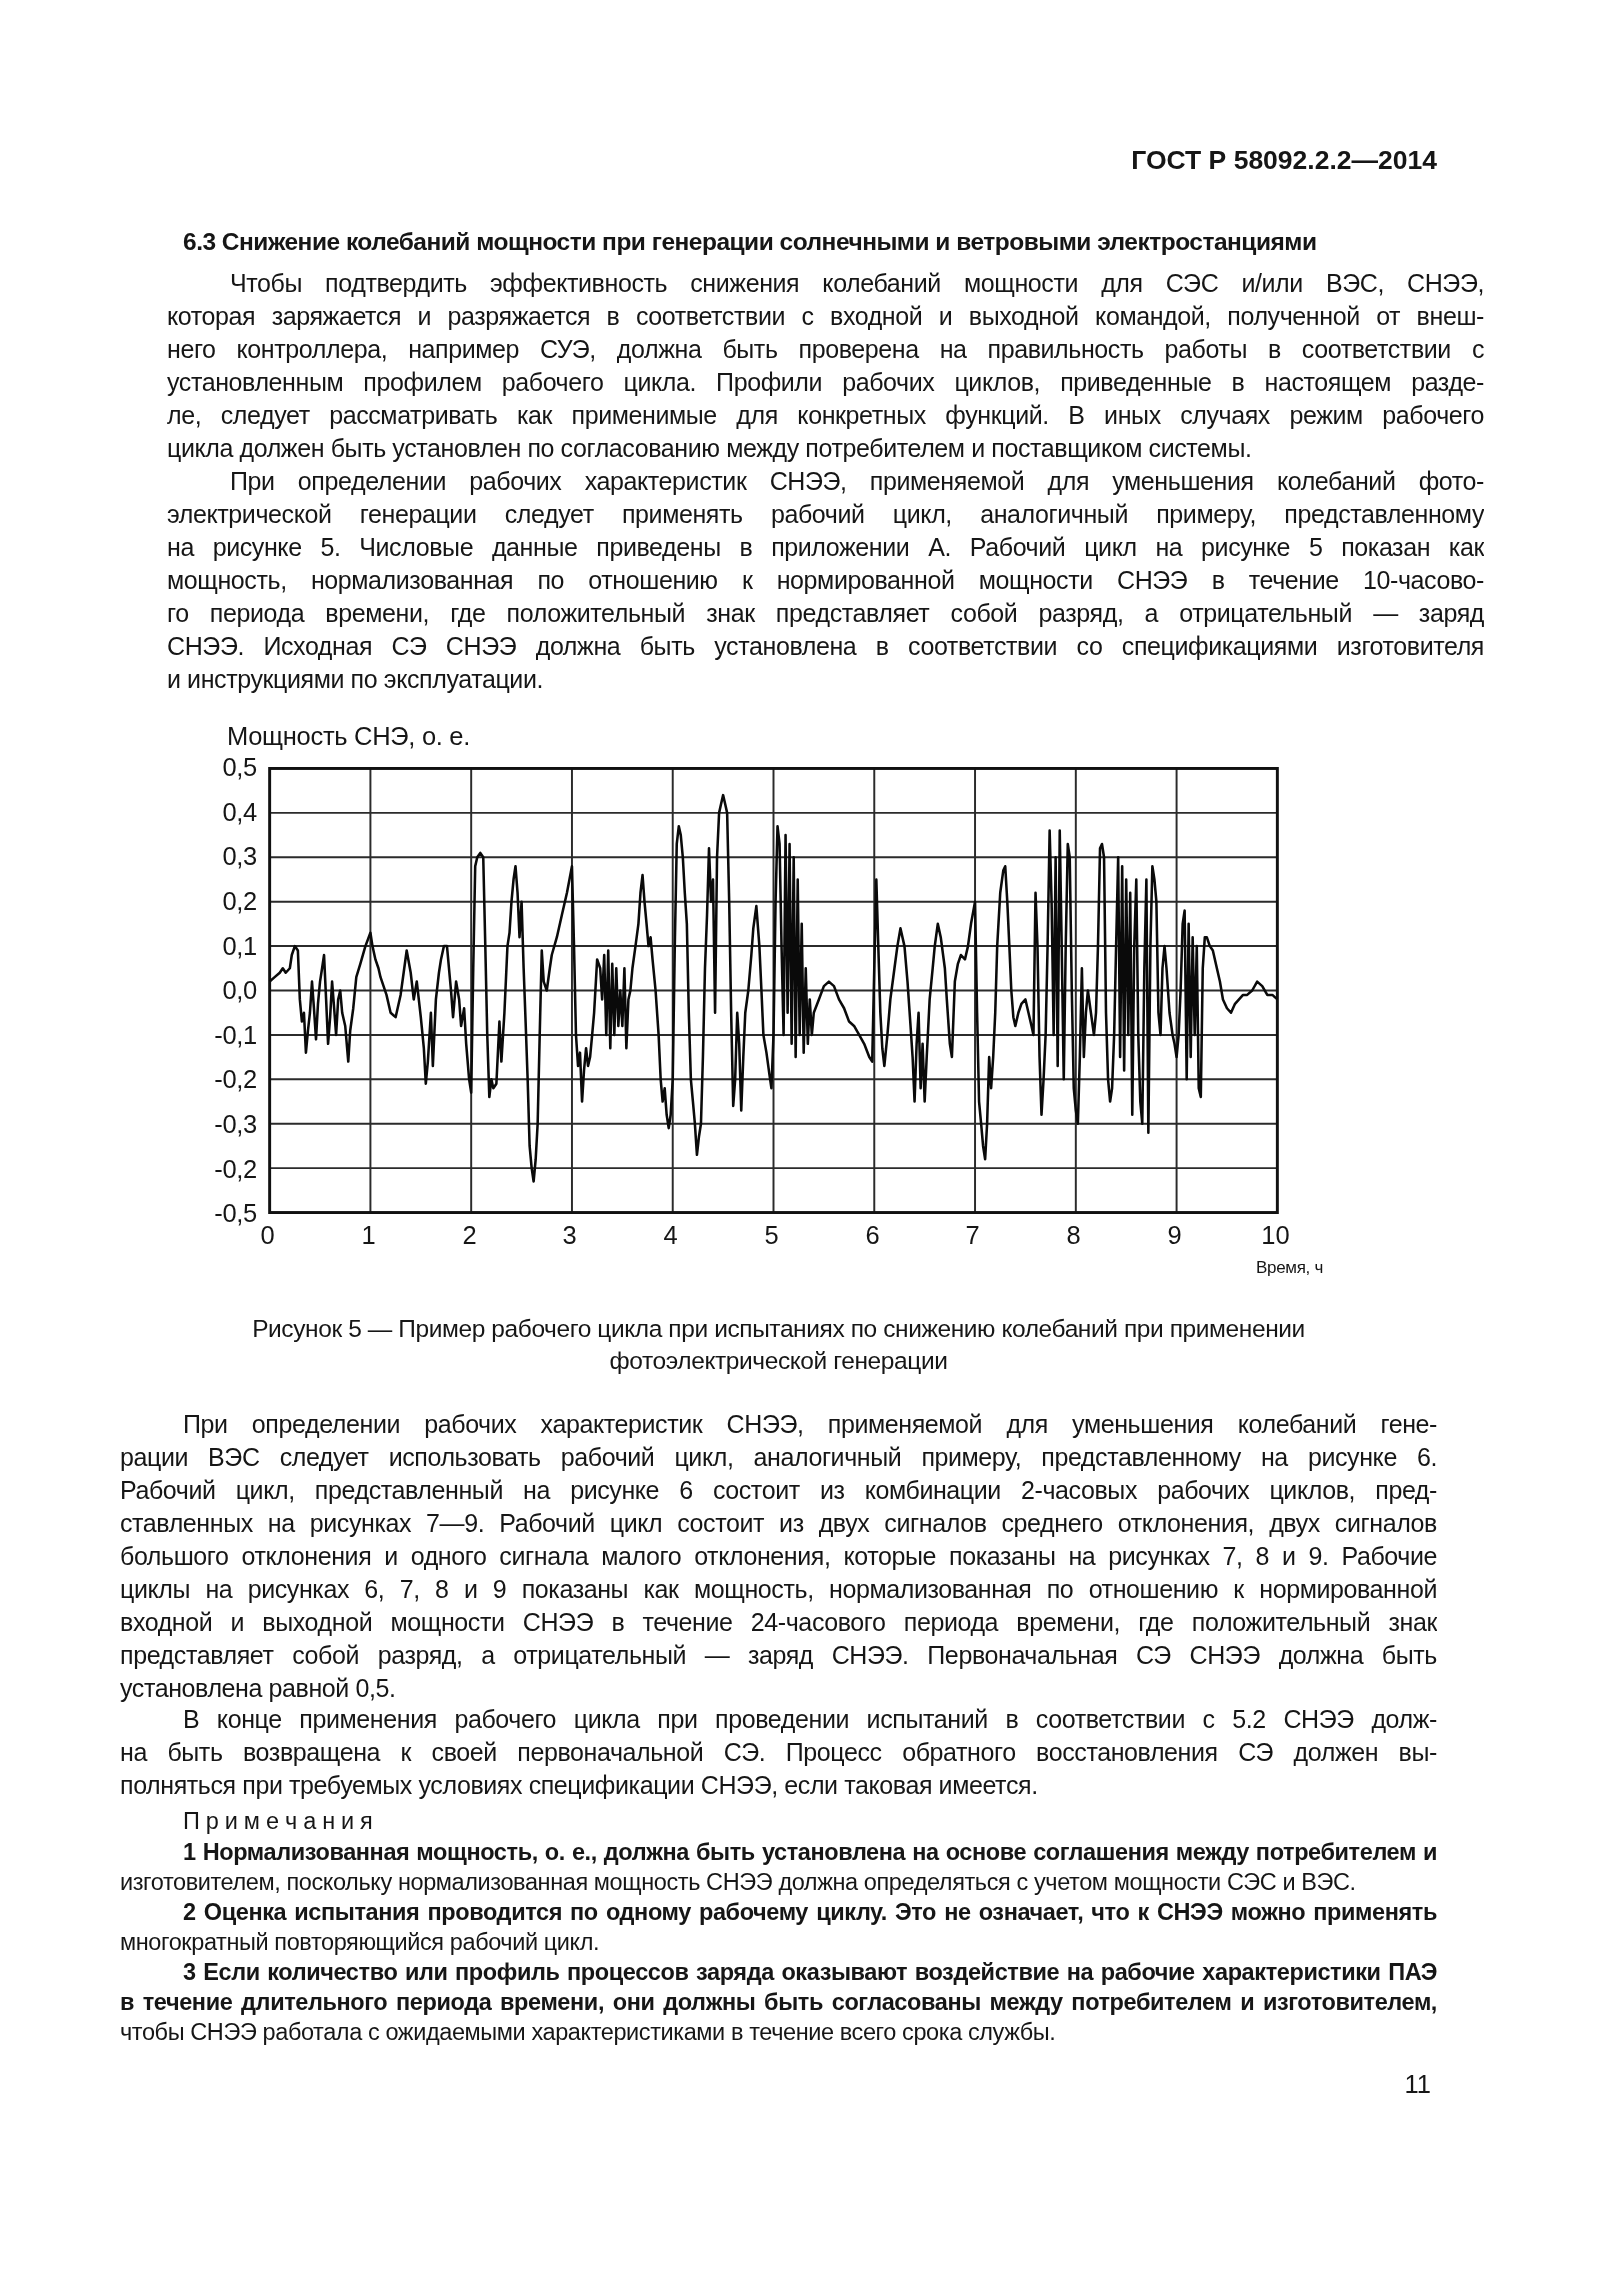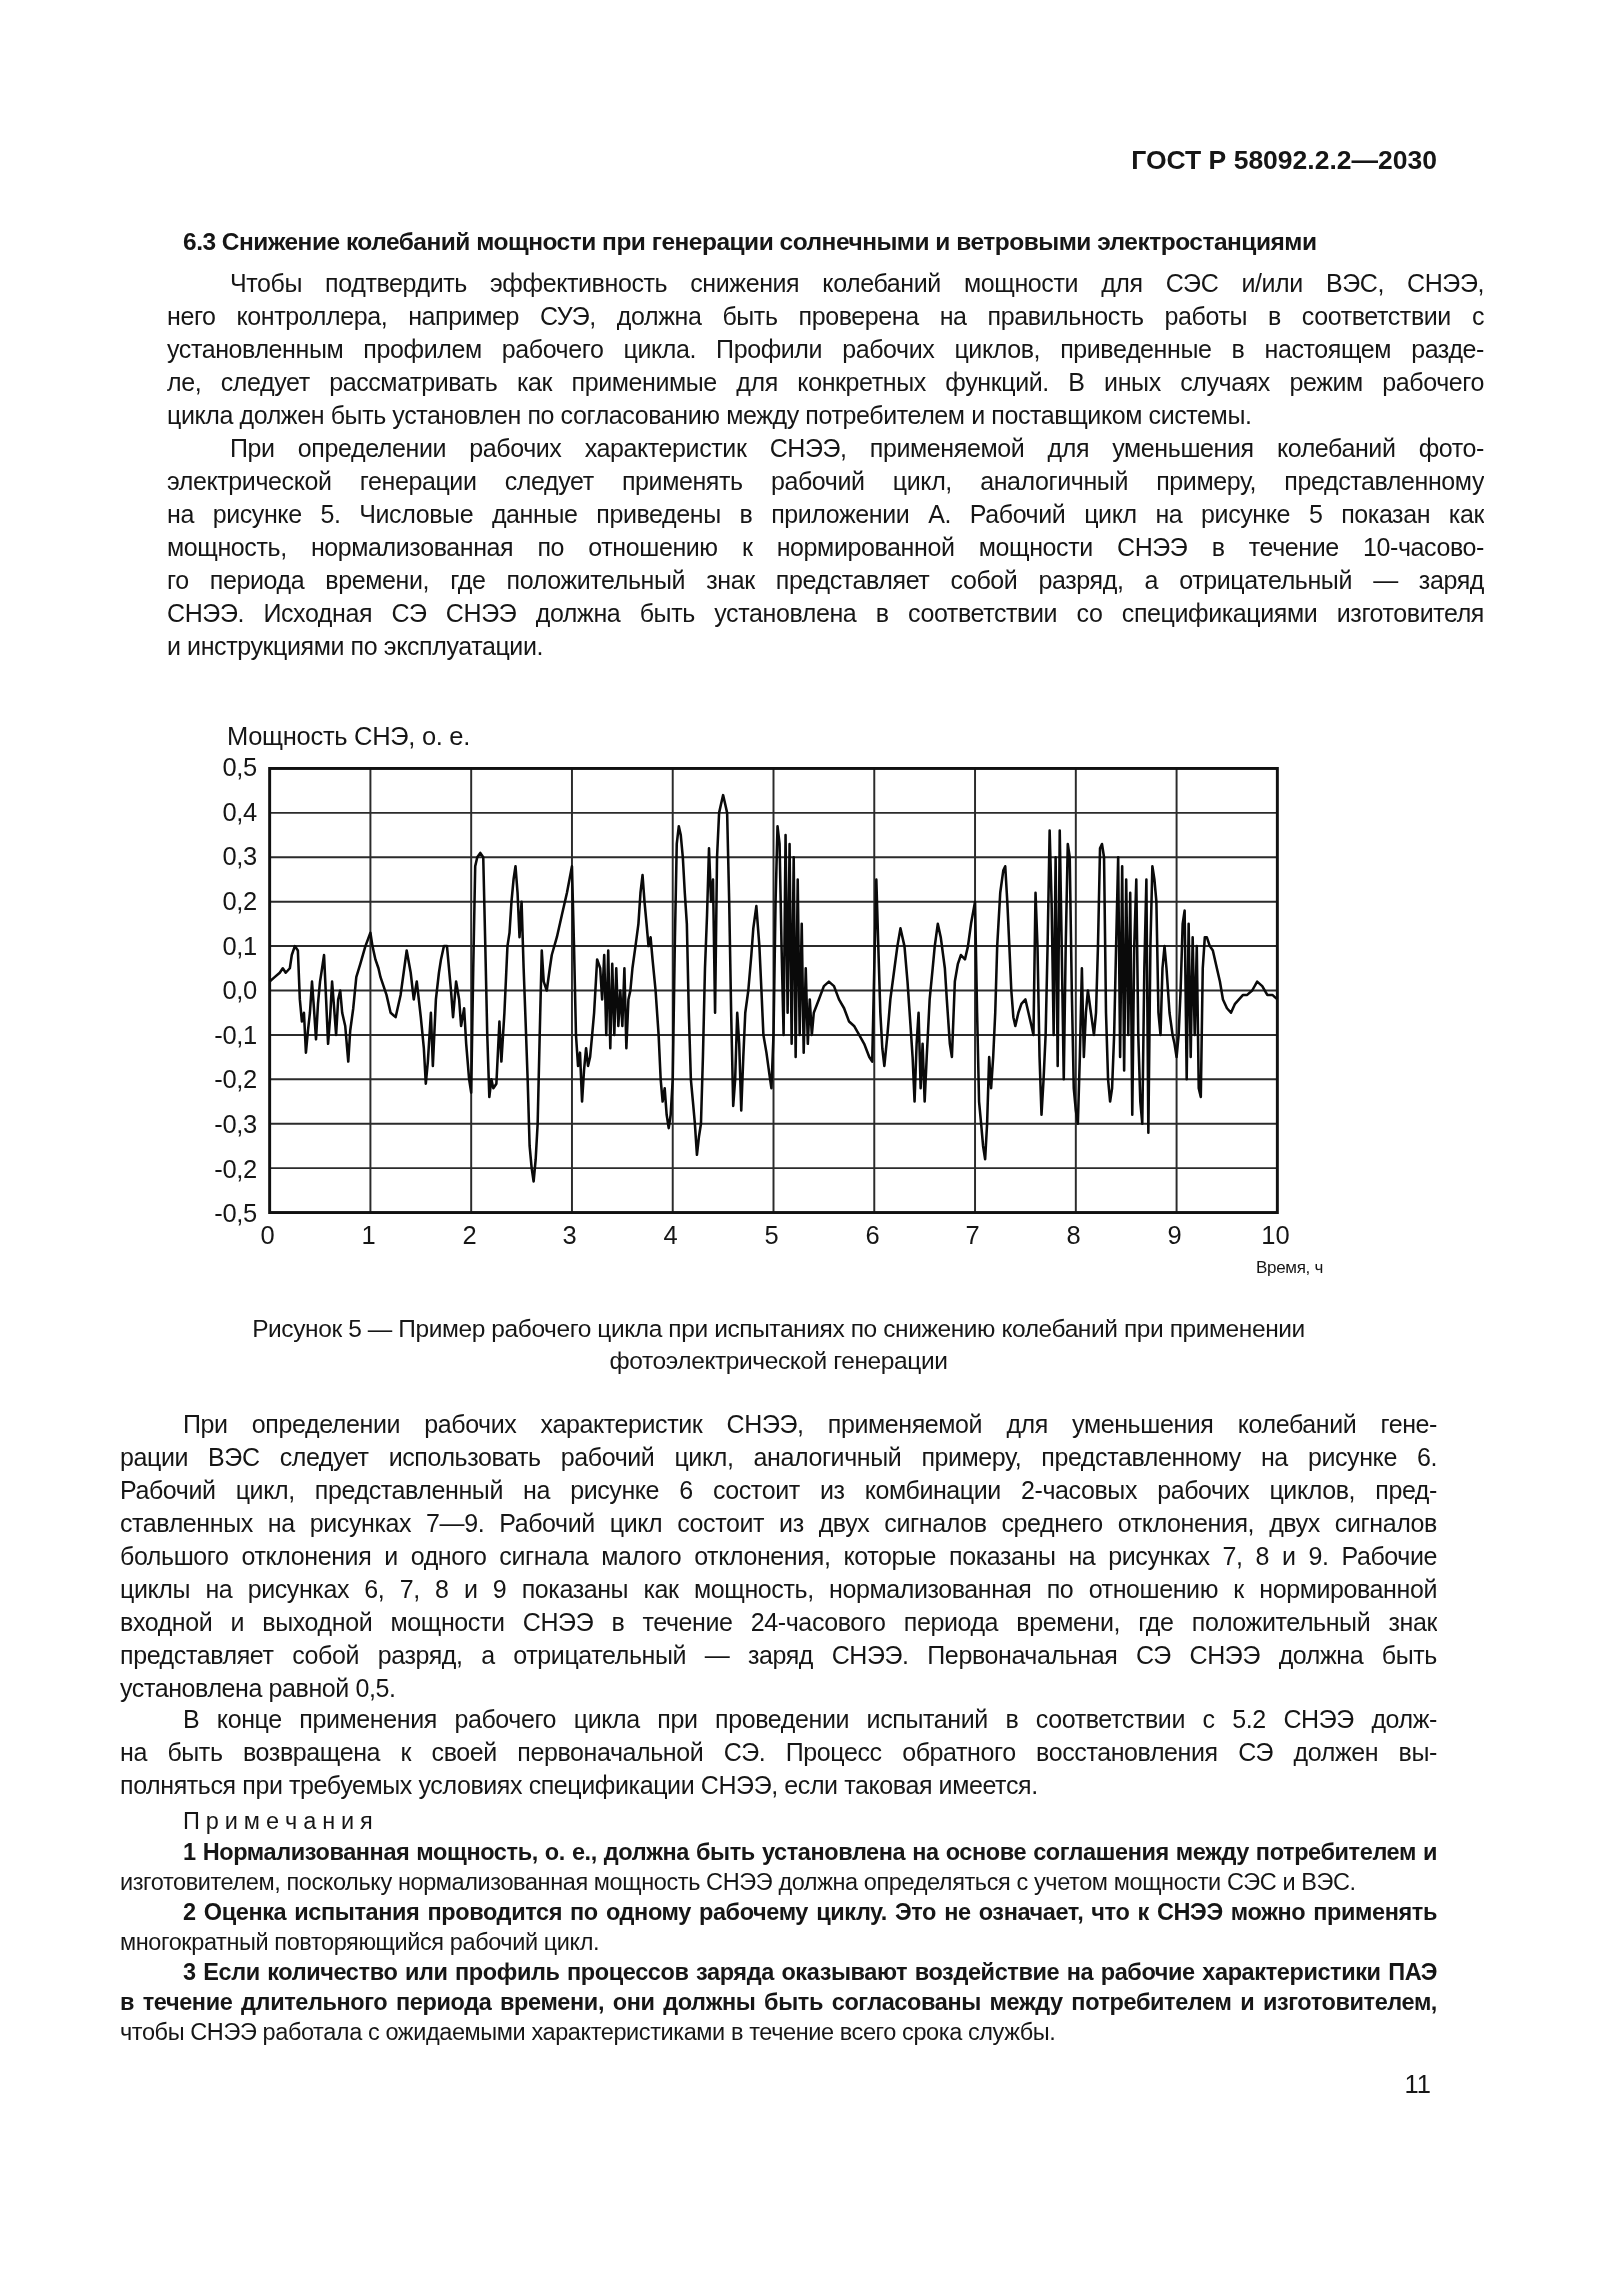--- a/index.html
+++ b/index.html
@@ -38,26 +38,27 @@
   #figure-caption div { height:32px; }
   #para3 { top:1408px; }
   #para4 { top:1703px; }
   #notes-header { top:1808px; font-size:23.5px; text-indent:63px; letter-spacing:-0.3px; }
   #notes-list { top:1837px; }
   #page-number { top:2070px; left:1353px; width:78px; text-align:right; font-size:25.5px; }
 </style>
 </head>
 <body>
 
-<div class="abs" id="header-title">ГОСТ Р 58092.2.2—2030</div>
+<div class="abs" id="header-title">ГОСТ Р 58092.2.2—2014</div>
 
 <div class="col" id="section-heading">6.3 Снижение колебаний мощности при генерации солнечными и ветровыми электростанциями</div>
 
 <div class="col bodytext" id="paras-top">
     <div class="pline indent">Чтобы подтвердить эффективность снижения колебаний мощности для СЭС и/или ВЭС, СНЭЭ,</div>
+    <div class="pline">которая заряжается и разряжается в соответствии с входной и выходной командой, полученной от внеш-</div>
     <div class="pline">него контроллера, например СУЭ, должна быть проверена на правильность работы в соответствии с</div>
     <div class="pline">установленным профилем рабочего цикла. Профили рабочих циклов, приведенные в настоящем разде-</div>
     <div class="pline">ле, следует рассматривать как применимые для конкретных функций. В иных случаях режим рабочего</div>
     <div class="plast">цикла должен быть установлен по согласованию между потребителем и поставщиком системы.</div>
     <div class="pline indent">При определении рабочих характеристик СНЭЭ, применяемой для уменьшения колебаний фото-</div>
     <div class="pline">электрической генерации следует применять рабочий цикл, аналогичный примеру, представленному</div>
     <div class="pline">на рисунке 5. Числовые данные приведены в приложении А. Рабочий цикл на рисунке 5 показан как</div>
     <div class="pline">мощность, нормализованная по отношению к нормированной мощности СНЭЭ в течение 10-часово-</div>
     <div class="pline">го периода времени, где положительный знак представляет собой разряд, а отрицательный — заряд</div>
     <div class="pline">СНЭЭ. Исходная СЭ СНЭЭ должна быть установлена в соответствии со спецификациями изготовителя</div>

